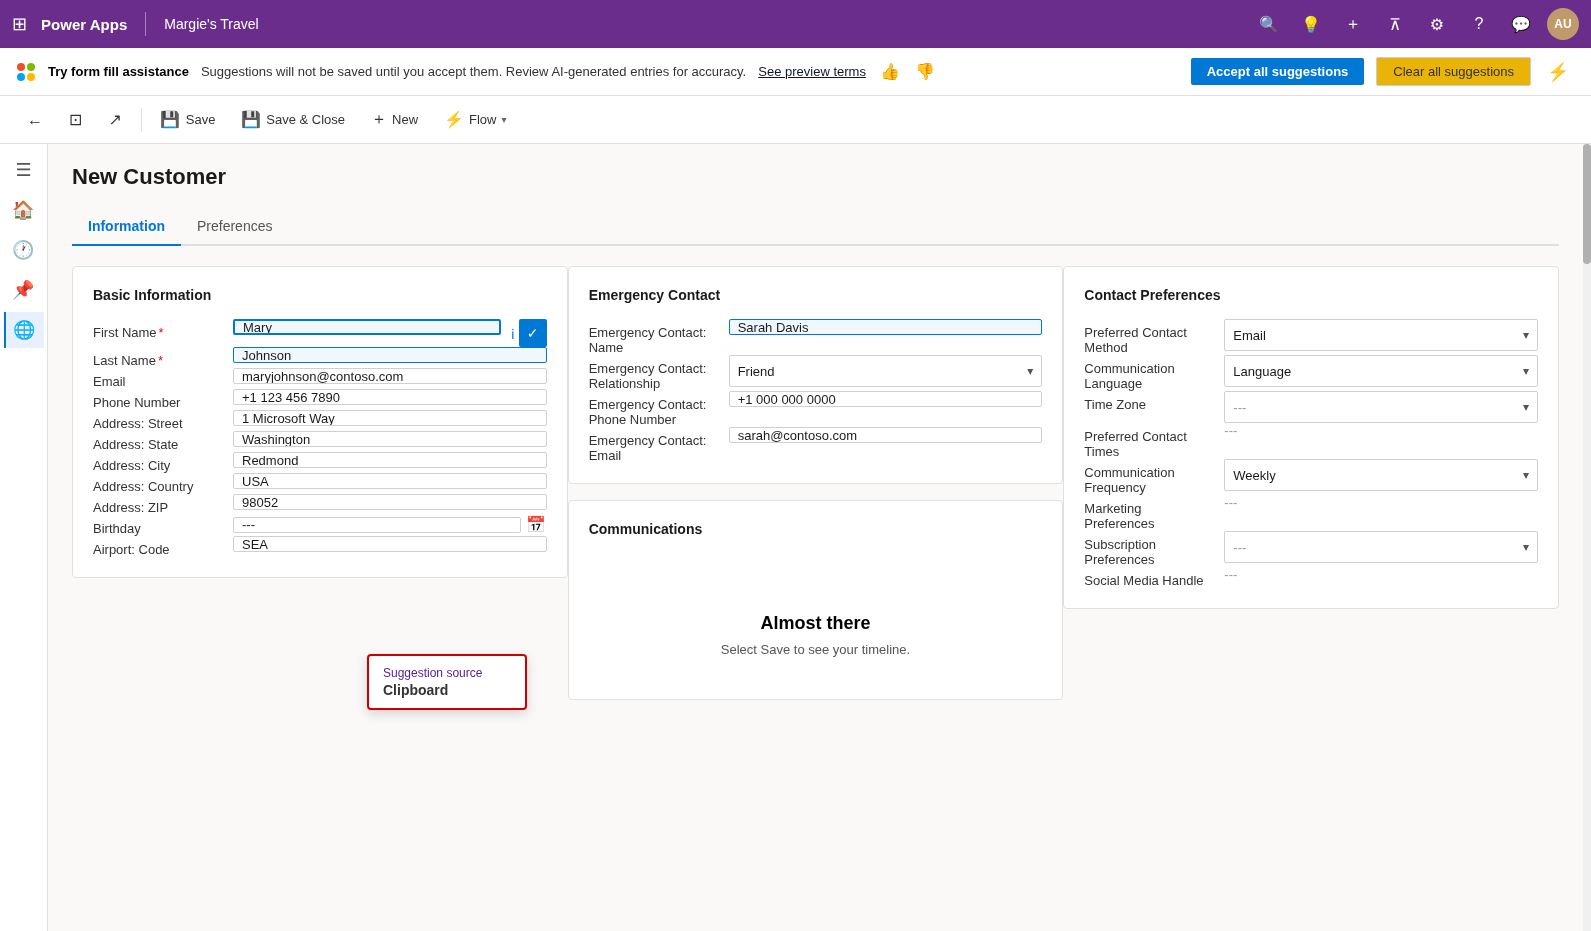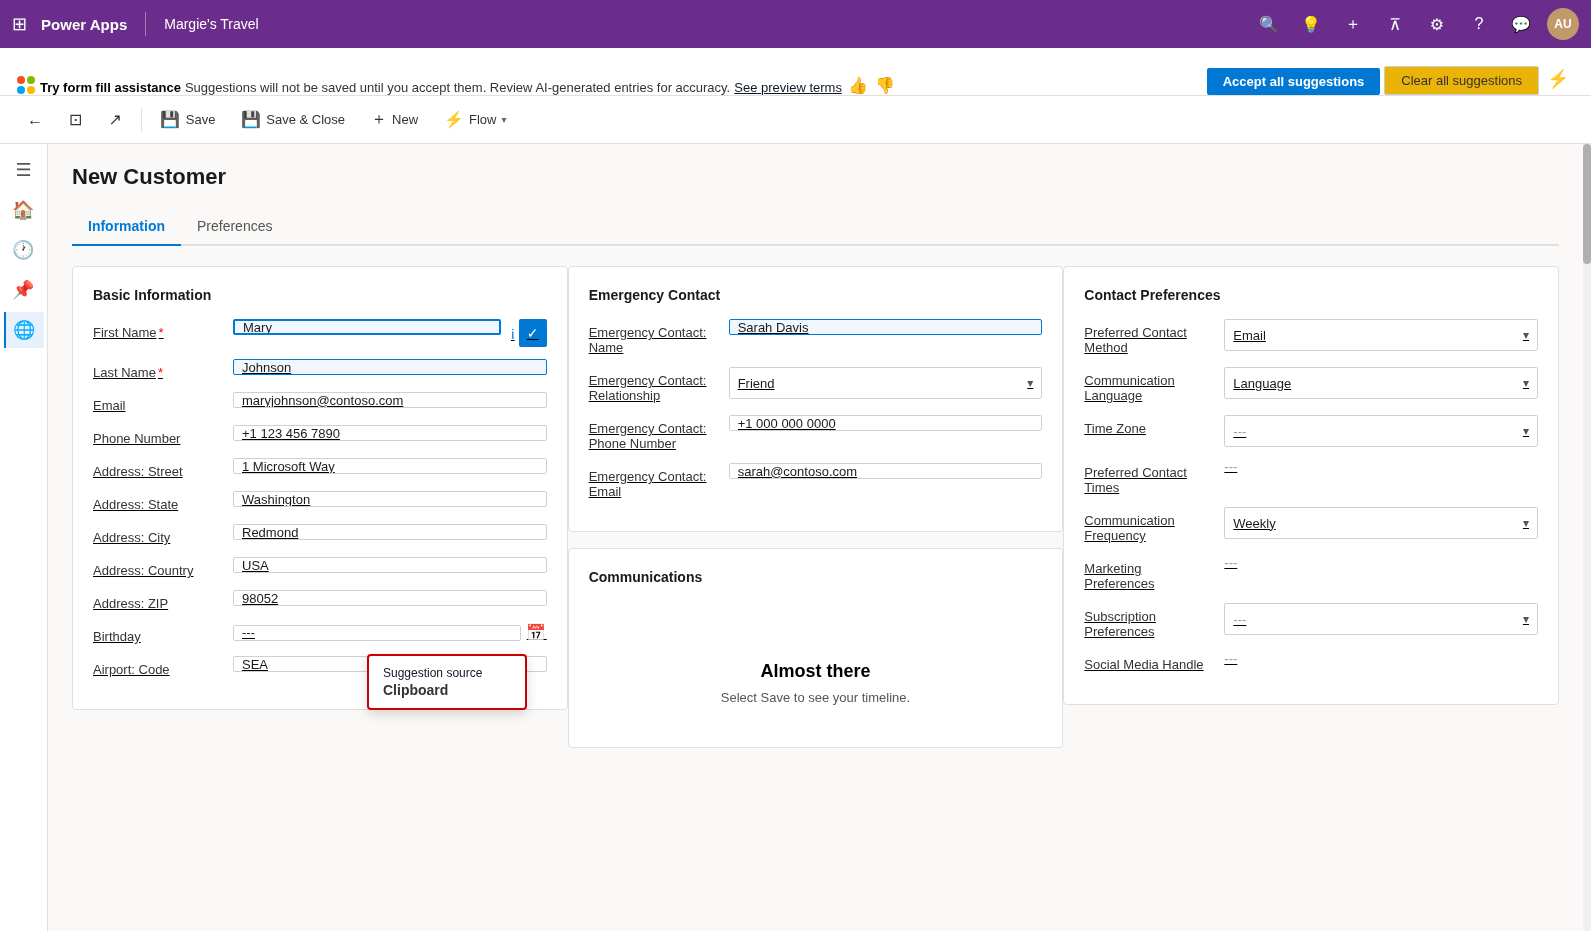--- a/index.html
+++ b/index.html
@@ -28,23 +28,23 @@
       width: 32px; height: 32px; border-radius: 50%; background: #c19a6b;
       display: flex; align-items: center; justify-content: center;
       font-size: 12px; font-weight: 700; color: white; cursor: pointer;
     }
 
     
     .ai-bar {
       background: white;
       height: 48px;
       display: flex;
-      align-items: flex-end;
+      align-items: center;
       padding: 0 16px;
-      gap: 4px;
+      gap: 12px;
       border-bottom: 1px solid #e0e0e0;
       box-shadow: 0 1px 4px rgba(0,0,0,0.08);
     }
     .ai-bar-bold { font-weight: 600; font-size: 13px; }
     .ai-bar-text { font-size: 13px; color: #333; }
     .ai-bar-link { color: #0f172a; text-decoration: underline; cursor: pointer; }
     .ai-thumb { font-size: 16px; cursor: pointer; color: #555; margin: 0 2px; }
     .btn-accept {
       background: #0078d4; color: white; border: none; padding: 6px 16px;
       border-radius: 2px; cursor: pointer; font-size: 13px; font-weight: 600;
@@ -108,21 +108,21 @@
 
     
     .form-sections { display: grid; grid-template-columns: 1fr 1fr 1fr; align-items: start; }
 
     .form-section {
       background: white; border-radius: 4px; padding: 20px;
       border: 1px solid #e0e0e0;
     }
     .section-title { font-size: 14px; font-weight: 700; color: #1a1a1a; margin-bottom: 16px; }
 
-    .field-row { display: flex; align-items: flex-start; margin-bottom: 12px; gap: 10px; text-decoration: underline; }
+    .field-row { display: flex; align-items: flex-start; margin-bottom: 0; gap: 10px; }
     .field-label { width: 130px; flex-shrink: 0; font-size: 13px; color: #333; padding-top: 6px; }
     .field-required { color: red; margin-left: 2px; }
     .field-input {
       flex: 1; height: 16px; border: 1px solid #d0d0d0; border-radius: 2px;
       padding: 0 8px; font-size: 13px; color: #1a1a1a; background: white;
       outline: none;
     }
     .field-input.highlighted { border-color: #0078d4; border-width: 2px; }
     .field-input.ai-suggested { border-color: #0078d4; background: #f0f7ff; }
     .field-select {
@@ -147,21 +147,21 @@
       border-radius: 4px;
       padding: 10px 14px;
       font-size: 13px;
       color: #333;
       box-shadow: 0 4px 12px rgba(0,0,0,0.15);
       z-index: 100;
       min-width: 160px;
       top: 388px;
       left: 295px;
     }
-    .suggestion-popup-label { color: #0f172a; font-size: 12px; margin-bottom: 2px; }
+    .suggestion-popup-label { color: #4c1d95; font-size: 12px; margin-bottom: 2px; }
     .suggestion-popup-value { font-weight: 600; font-size: 14px; }
 
     
     .comm-almost { text-align: center; padding: 60px 20px 0; }
     .comm-almost-title { font-size: 18px; font-weight: 600; margin-bottom: 8px; }
     .comm-almost-text { font-size: 13px; color: #555; }
 
     
     .main-content::-webkit-scrollbar { width: 8px; }
     .main-content::-webkit-scrollbar-track { background: #f0f0f0; }

